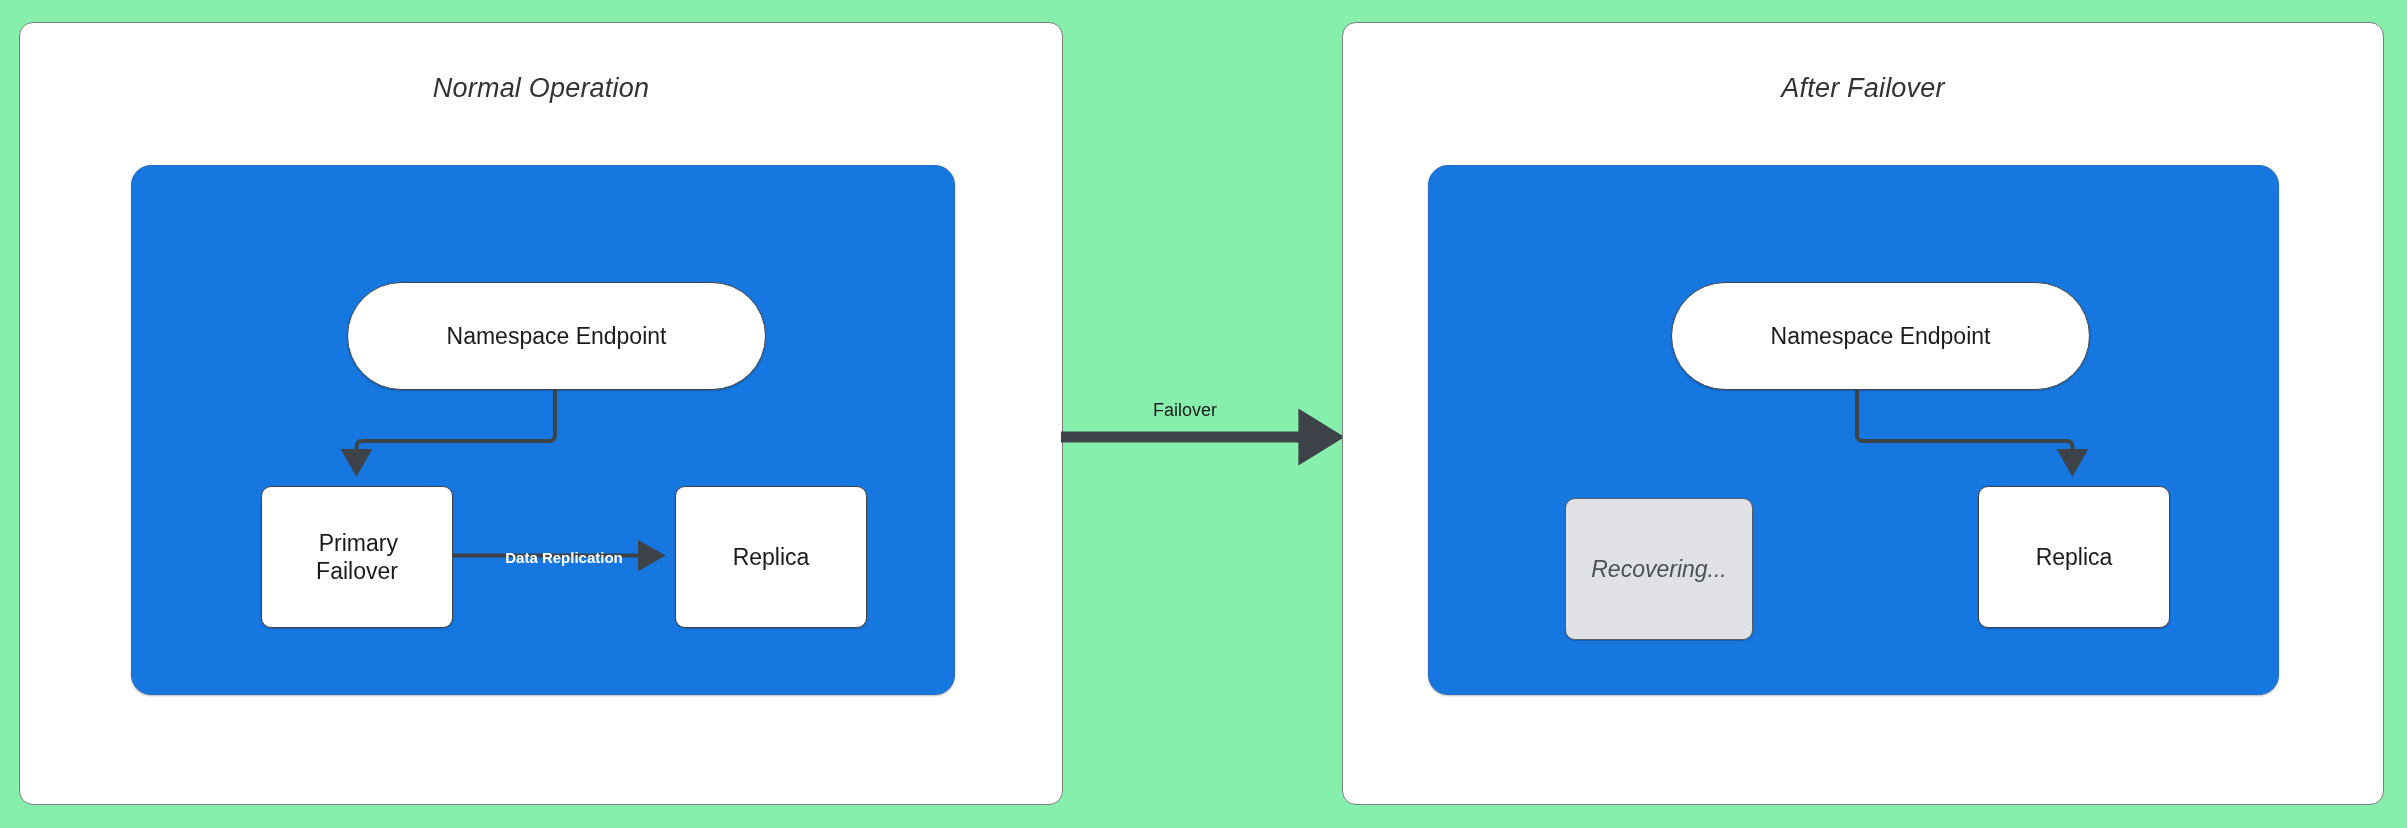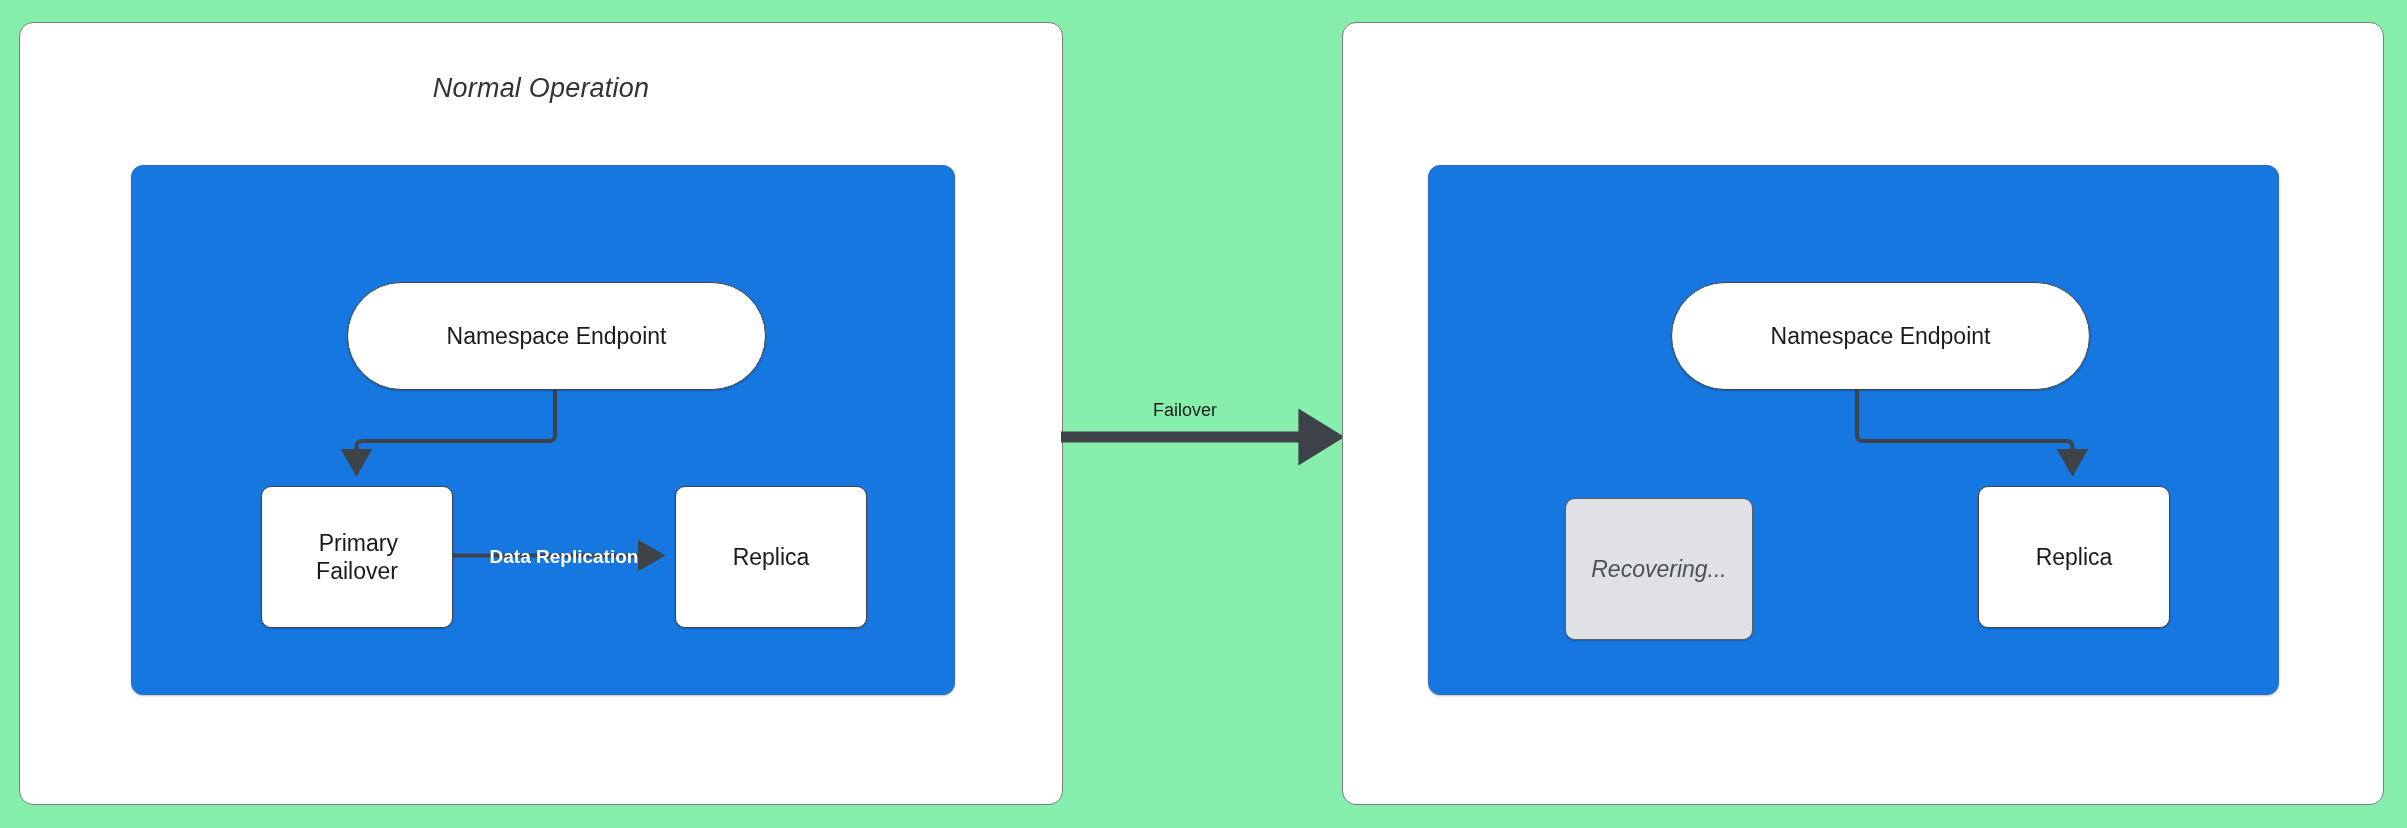--- a/index.html
+++ b/index.html
@@ -39,21 +39,21 @@
     color: #333333;
     letter-spacing: 0.2px;
   }
 
   
   .cluster {
     position: absolute;
     box-sizing: border-box;
     background: #1677e0;
     border: 1.5px solid #2a6fbd;
-    border-radius: 12px;
+    border-radius: 20px;
     box-shadow: 0 1px 2px rgba(0,0,0,0.25);
   }
   #cluster-left  { left: 111px; top: 142px; width: 824px; height: 530px; }
   #cluster-right { left: 85px;  top: 142px; width: 851px; height: 530px; }
 
   
   .node {
     position: absolute;
     box-sizing: border-box;
     display: flex;
@@ -99,21 +99,21 @@
     fill: none;
     stroke: #3d4348;
     stroke-width: 4;
     stroke-linecap: butt;
     stroke-linejoin: round;
   }
 
   
   .edge-label {
     position: absolute;
-    font-size: 19px;
+    font-size: 15px;
     font-weight: bold;
     color: #ffffff;
     white-space: nowrap;
     transform: translate(-50%, -50%);
   }
   #label-data-replication { left: 432px; top: 391px; }
 
   
   #failover-wrap {
     position: absolute;
@@ -196,20 +196,21 @@
         <marker id="arrow-failover" markerWidth="6" markerHeight="6" refX="2.6" refY="3" orient="auto" markerUnits="strokeWidth">
           <path d="M0,0.4 L0,5.6 L4.2,3 z" fill="#3d4348"></path>
         </marker>
       </defs>
       <path class="failover-line" d="M 6,37 L 272,37" marker-end="url(#arrow-failover)"></path>
     </svg>
   </div>
 
   <div class="panel" id="panel-right">
 
+    <div class="panel-title">After Failover</div>
 
     <div class="cluster" id="cluster-right">
 
       <svg class="edges" id="edges-right" viewBox="0 0 851 530" preserveAspectRatio="none">
         <defs>
           <marker id="arrow-right-1" markerWidth="10" markerHeight="10" refX="5" refY="5" orient="auto" markerUnits="strokeWidth">
             <path d="M0,1 L0,9 L7,5 z" fill="#3d4348"></path>
           </marker>
         </defs>
 

